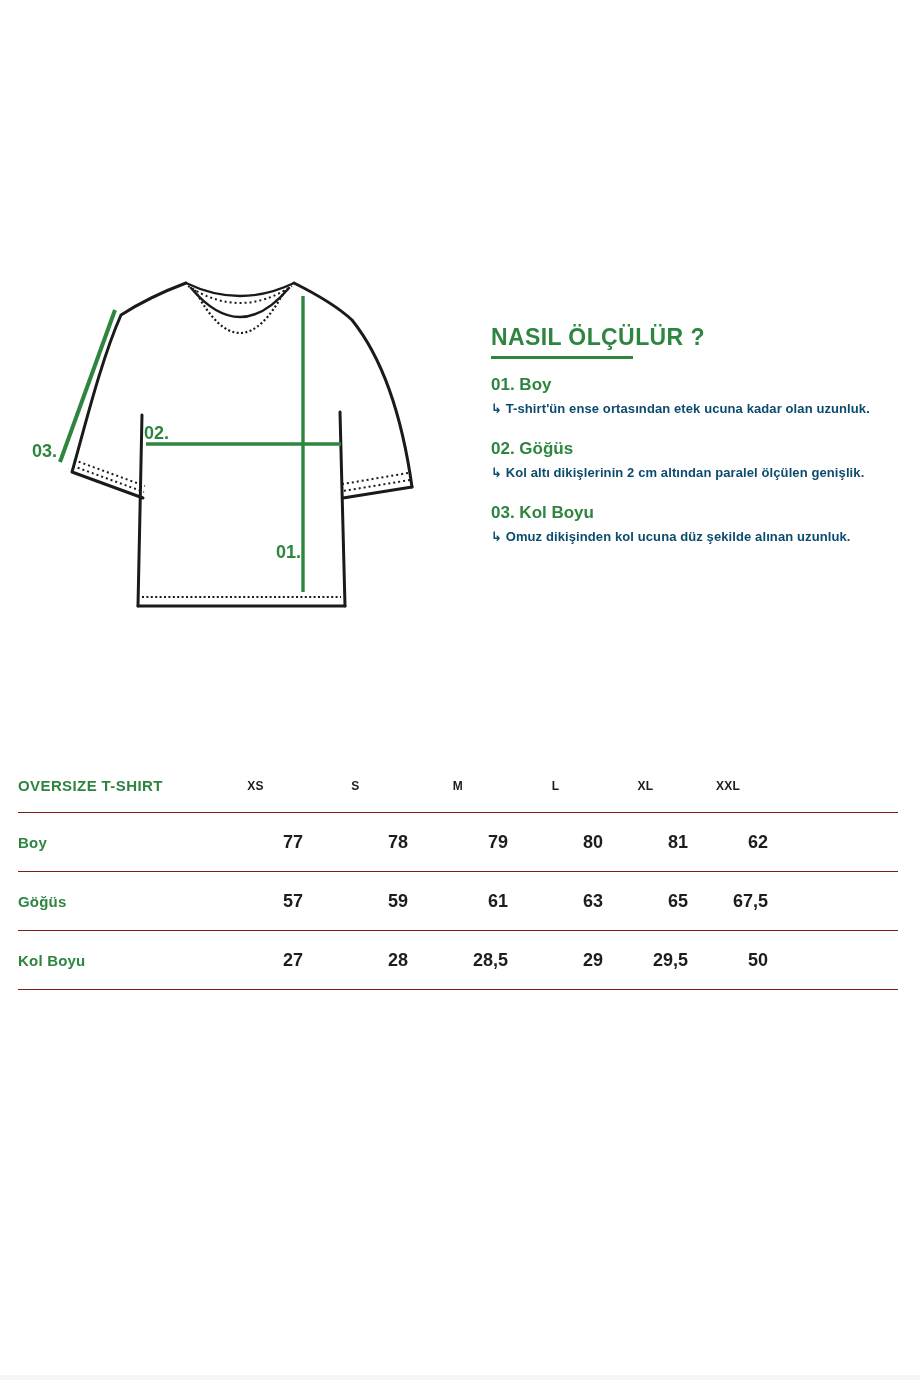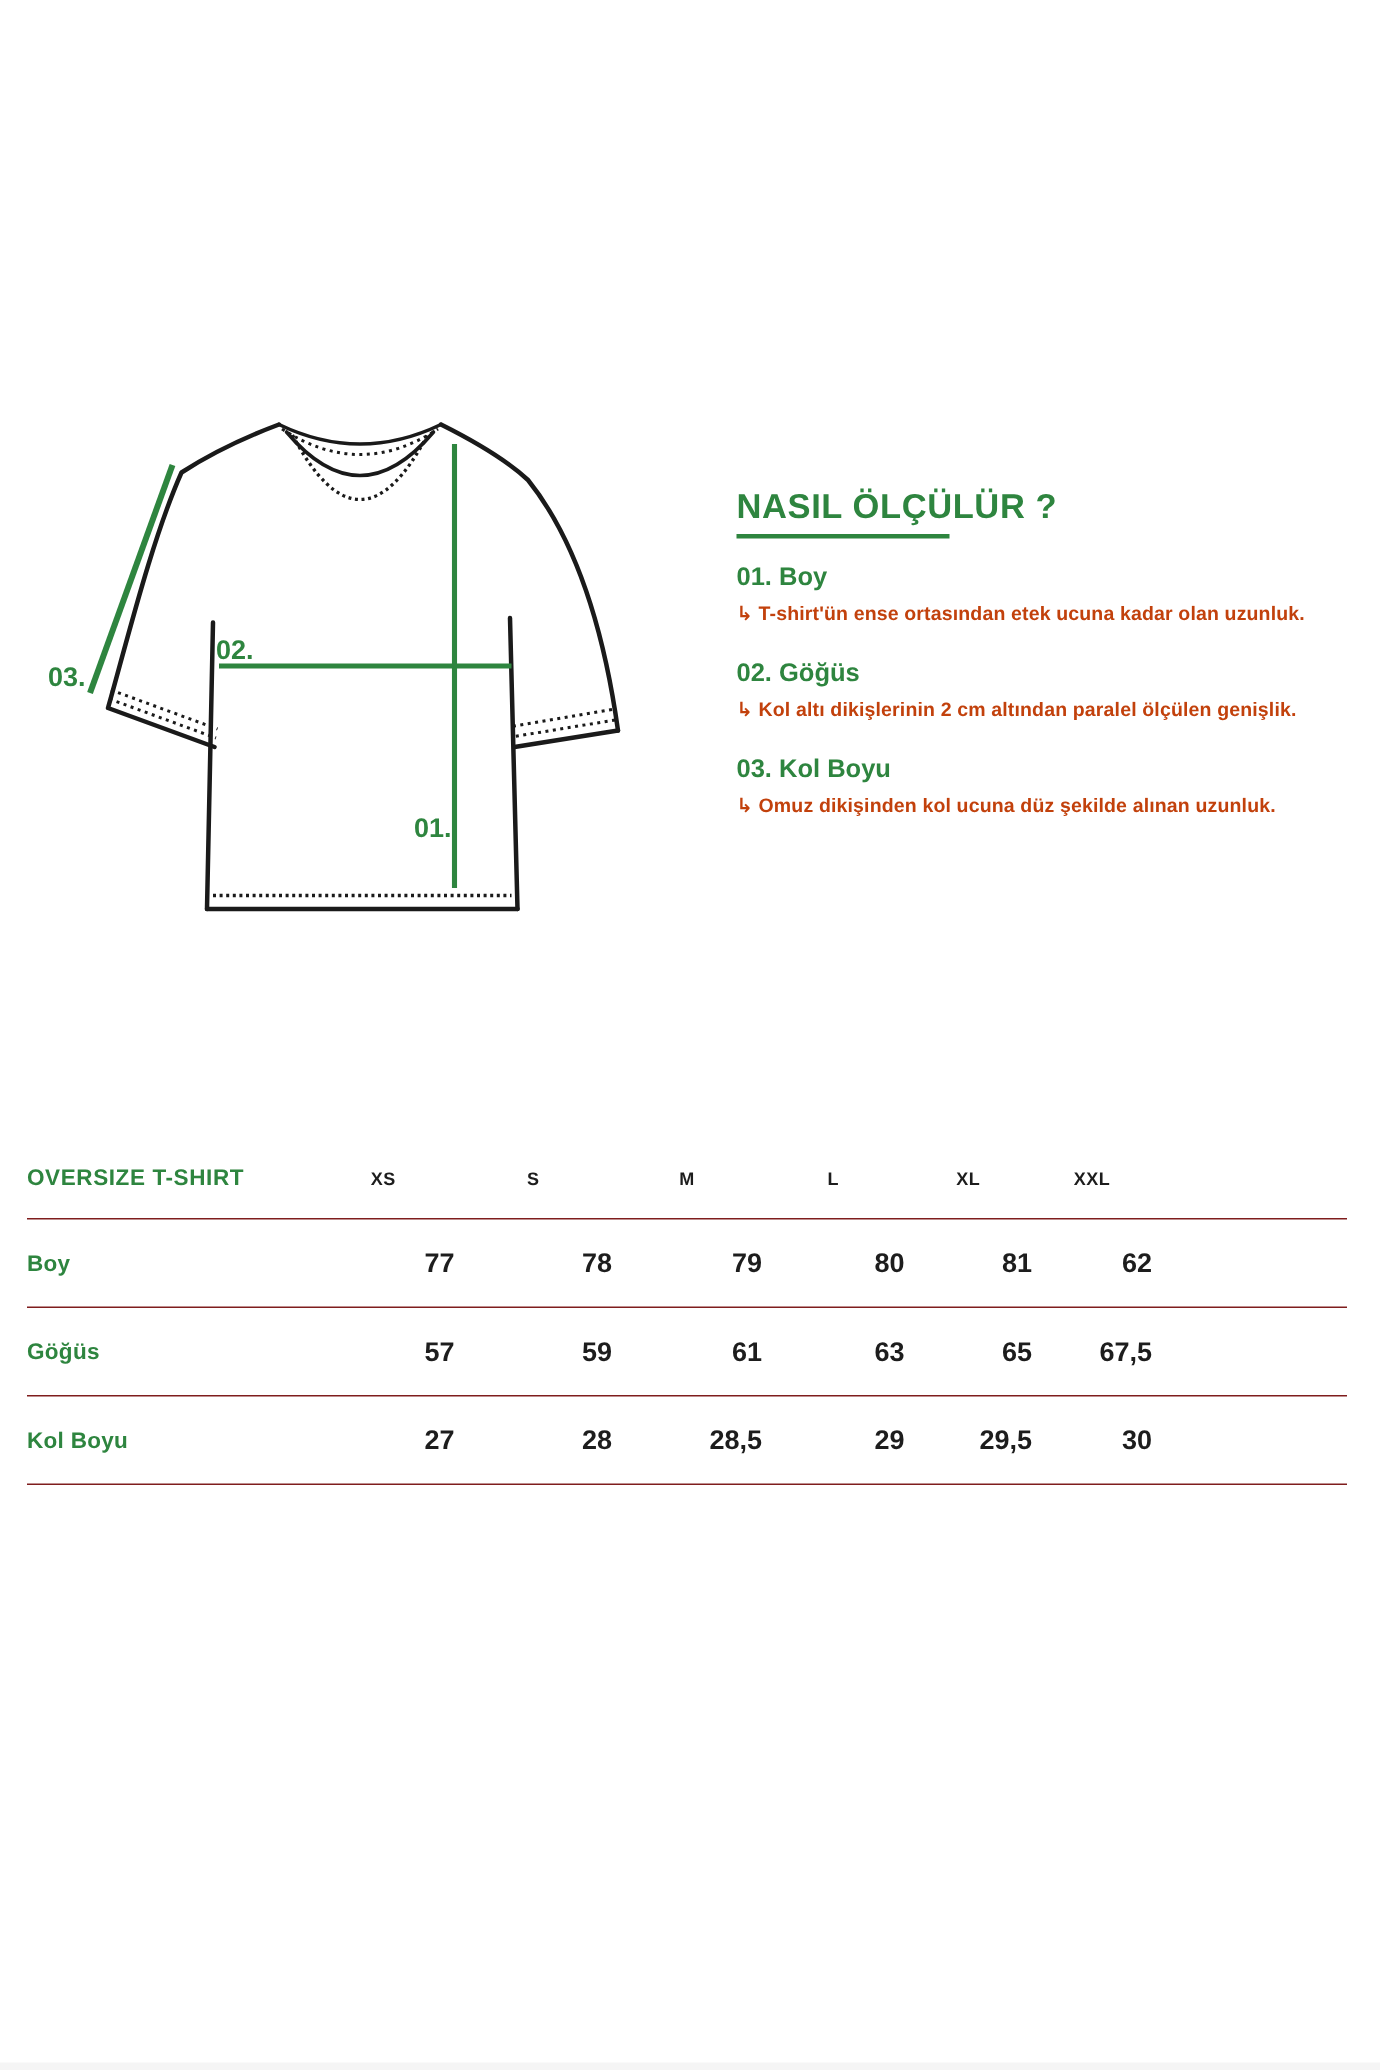--- a/index.html
+++ b/index.html
@@ -37,21 +37,21 @@
     font-size: 23px; font-weight: 700; letter-spacing: 0.4px;
     color: var(--green); line-height: 20px;
   }
   .howto-underline { width: 142px; height: 3px; background: var(--green); margin-top: 9px; }
   .s-head {
     font-size: 17px; font-weight: 700; color: var(--green);
     line-height: 20px; margin-top: 22px;
   }
   .s-head.first { margin-top: 16px; }
   .s-desc {
-    font-size: 13px; font-weight: 600; color: #c2410c;
+    font-size: 13px; font-weight: 600; color: #0c4a6e;
     line-height: 16px; margin-top: 6px; letter-spacing: 0.1px;
   }
 
   
   .size-table {
     position: absolute; left: 18px; top: 759px; width: 880px;
   }
   .t-row {
     display: flex; align-items: center;
     height: 59px;
@@ -167,17 +167,17 @@
     <div class="cell w5 val">67,5</div>
   </div>
 
   <div class="t-row">
     <div class="cell w-lbl row-label">Kol Boyu</div>
     <div class="cell w0 val">27</div>
     <div class="cell w1 val">28</div>
     <div class="cell w2 val">28,5</div>
     <div class="cell w3 val">29</div>
     <div class="cell w4 val">29,5</div>
-    <div class="cell w5 val">30</div>
+    <div class="cell w5 val">50</div>
   </div>
 </div>
 
 <div class="bottom-strip"></div>
 
 </body></html>

